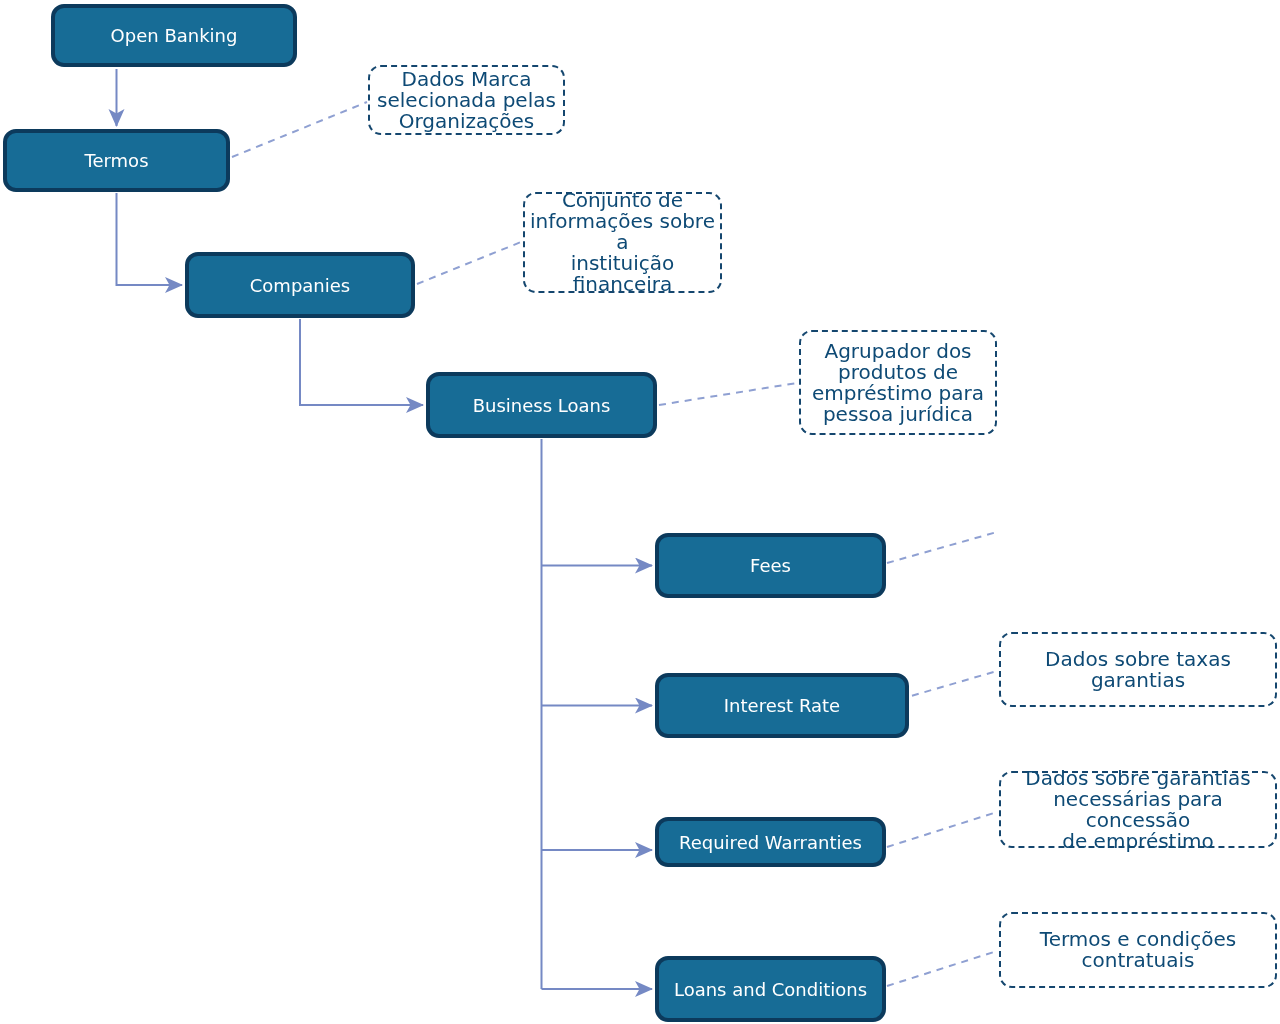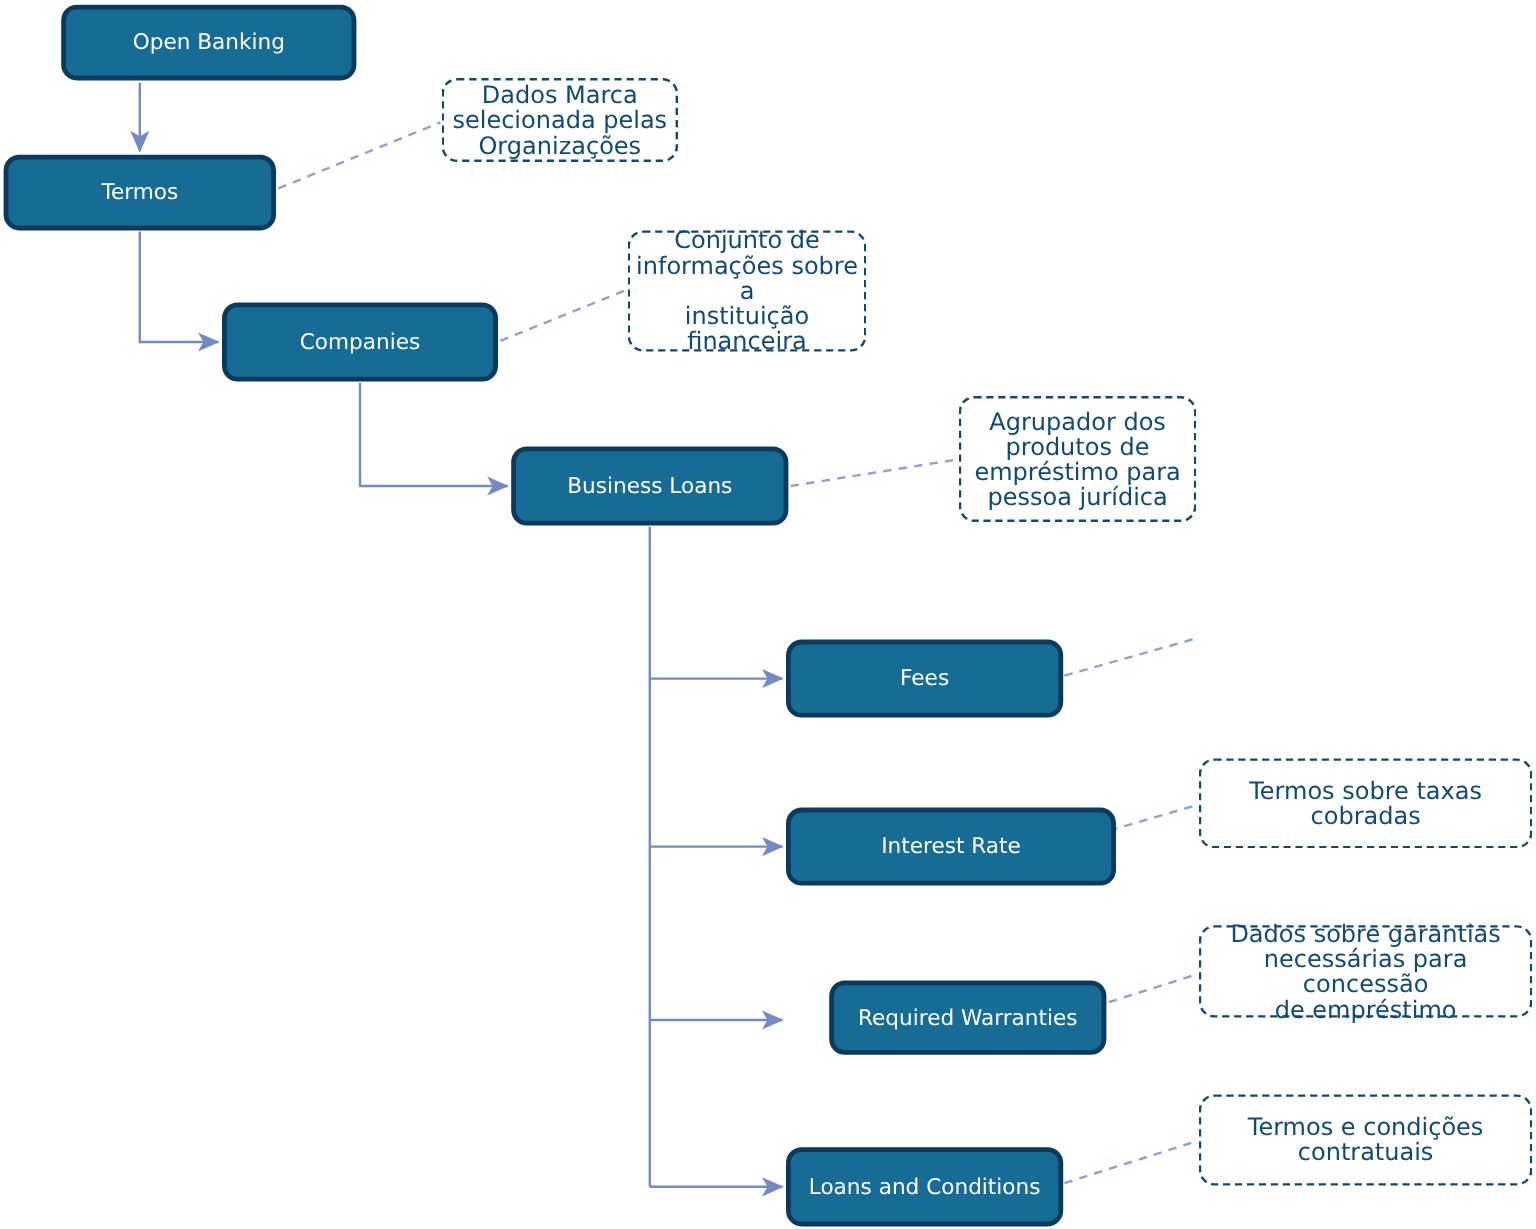--- a/index.html
+++ b/index.html
@@ -131,24 +131,24 @@
   </div>
   <div class="node" style="left:185px; top:252px; width:230px; height:66px;">
     <span>Companies</span>
   </div>
   <div class="node" style="left:426px; top:372px; width:231px; height:66px;">
     <span>Business Loans</span>
   </div>
   <div class="node" style="left:655px; top:533px; width:231px; height:65px;">
     <span>Fees</span>
   </div>
-  <div class="node" style="left:655px; top:673px; width:275px; height:65px;">
+  <div class="node" style="left:655px; top:673px; width:254px; height:65px;">
     <span>Interest Rate</span>
   </div>
-  <div class="node" style="left:655px; top:817px; width:231px; height:62px;margin-left:36px;">
+  <div class="node" style="left:655px; top:817px; width:231px; height:50px;">
     <span>Required Warranties</span>
   </div>
   <div class="node" style="left:655px; top:956px; width:231px; height:66px;">
     <span>Loans and Conditions</span>
   </div>
 
   <div class="note" style="left:368px; top:65px;  width:197px; height:70px;">
     <span>Dados Marca
 selecionada pelas
 Organizações</span>
@@ -159,21 +159,21 @@
 instituição
 financeira</span>
   </div>
   <div class="note" style="left:799px; top:330px; width:198px; height:105px;align-items:center;">
     <span>Agrupador dos
 produtos de
 empréstimo para
 pessoa jurídica</span>
   </div>
   <div class="note" style="left:999px; top:632px; width:278px; height:75px;">
-    <span>Termos sobre taxas cobradas</span>
+    <span>Dados sobre taxas garantias</span>
   </div>
   <div class="note" style="left:999px; top:771px; width:278px; height:77px;">
     <span>Dados sobre garantias
 necessárias para concessão
 de empréstimo</span>
   </div>
   <div class="note" style="left:999px; top:912px; width:278px; height:76px;">
     <span>Termos e condições
 contratuais</span>
   </div>

